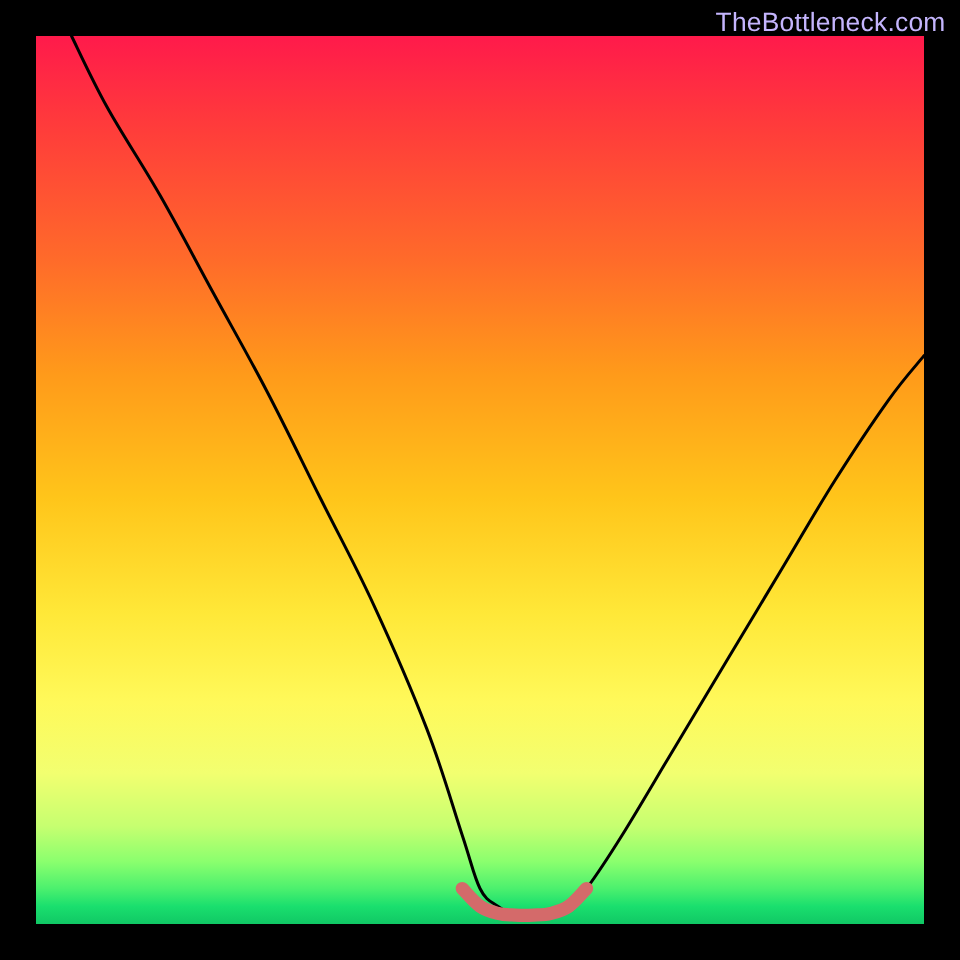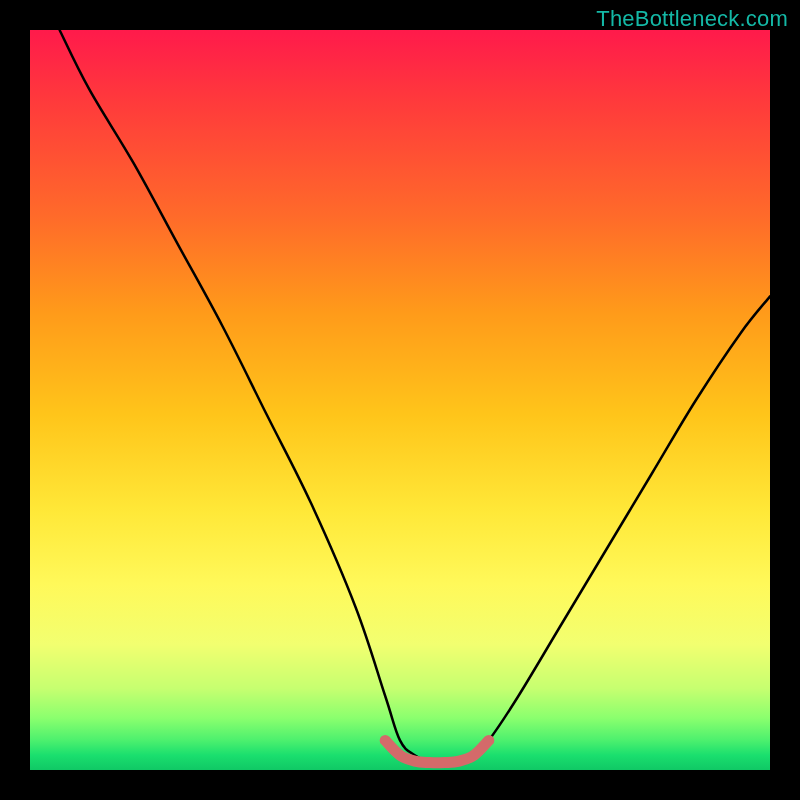--- a/index.html
+++ b/index.html
@@ -38,21 +38,21 @@
       #8aff6e 93%,
       #4cf06e 96%,
       #1adf6e 98%,
       #10c865 100%
     );
   }
   .watermark {
     position: absolute;
     top: 6px;
     right: 12px;
-    color: #14b8a6;
+    color: #c4b5fd;
     font-size: 22px;
     font-weight: 500;
     letter-spacing: 0.2px;
     user-select: none;
   }
   svg.curve {
     position: absolute;
     left: 0;
     top: 0;
     width: 740px;

